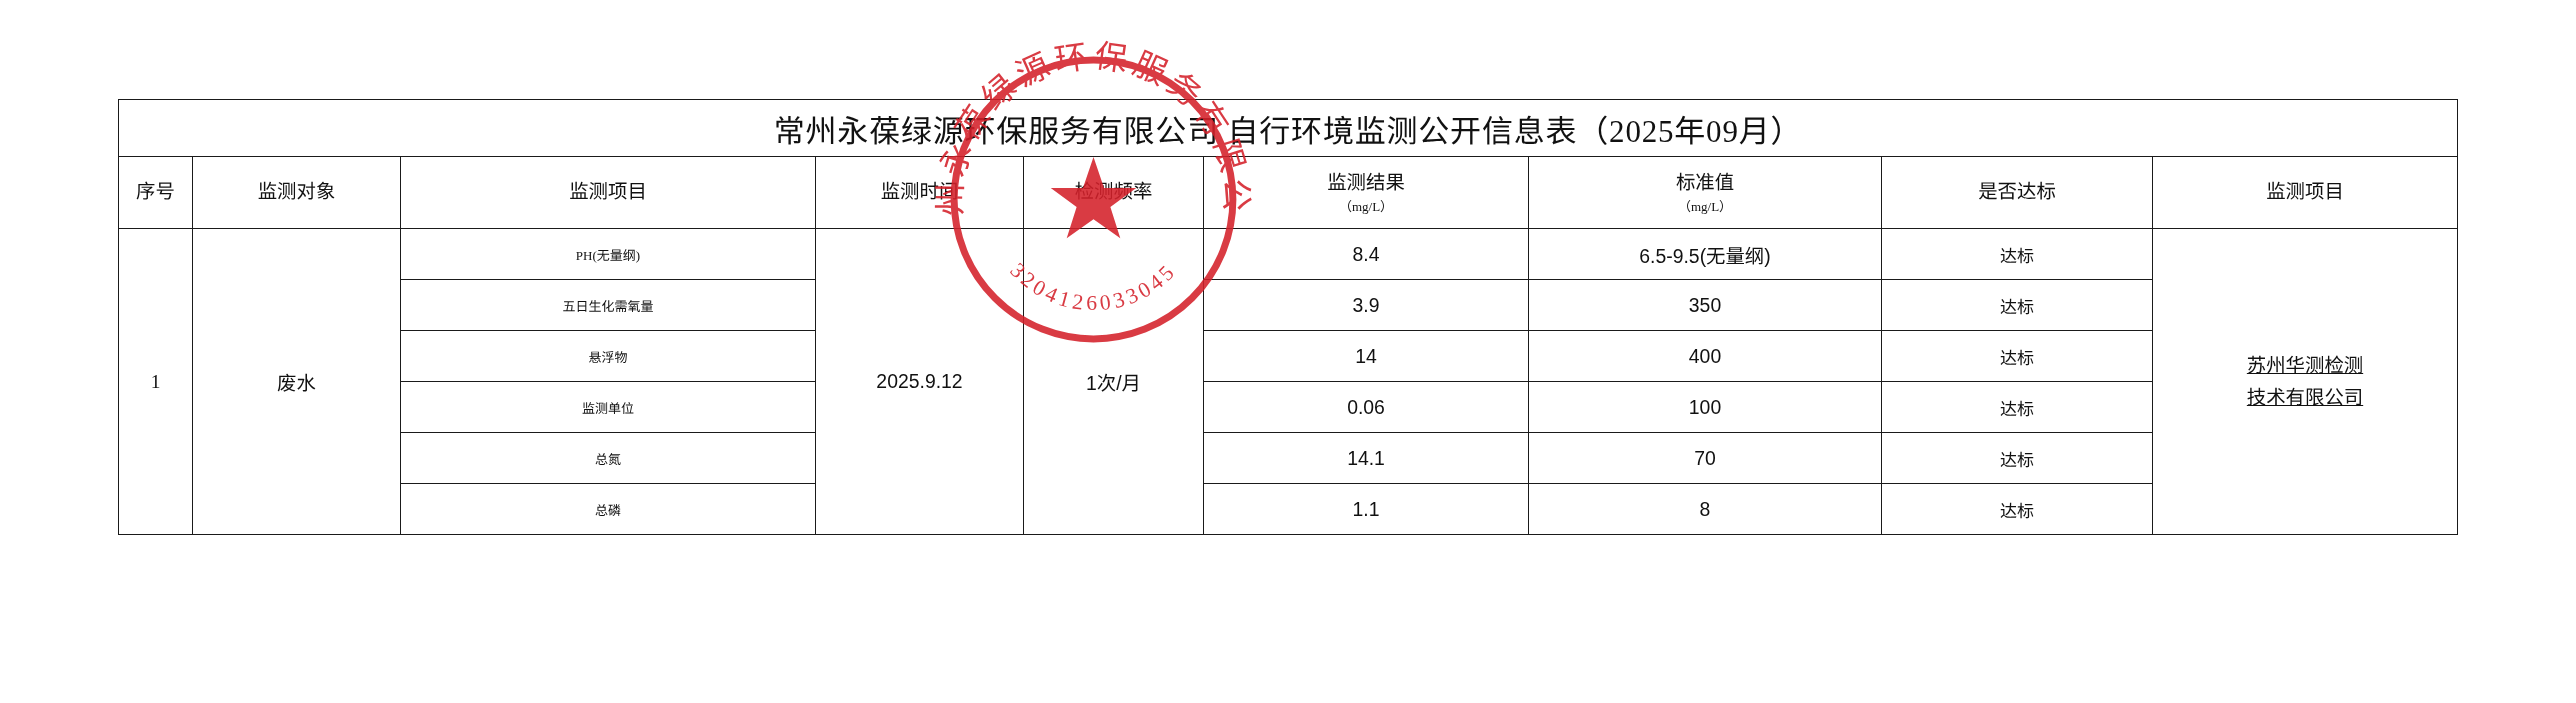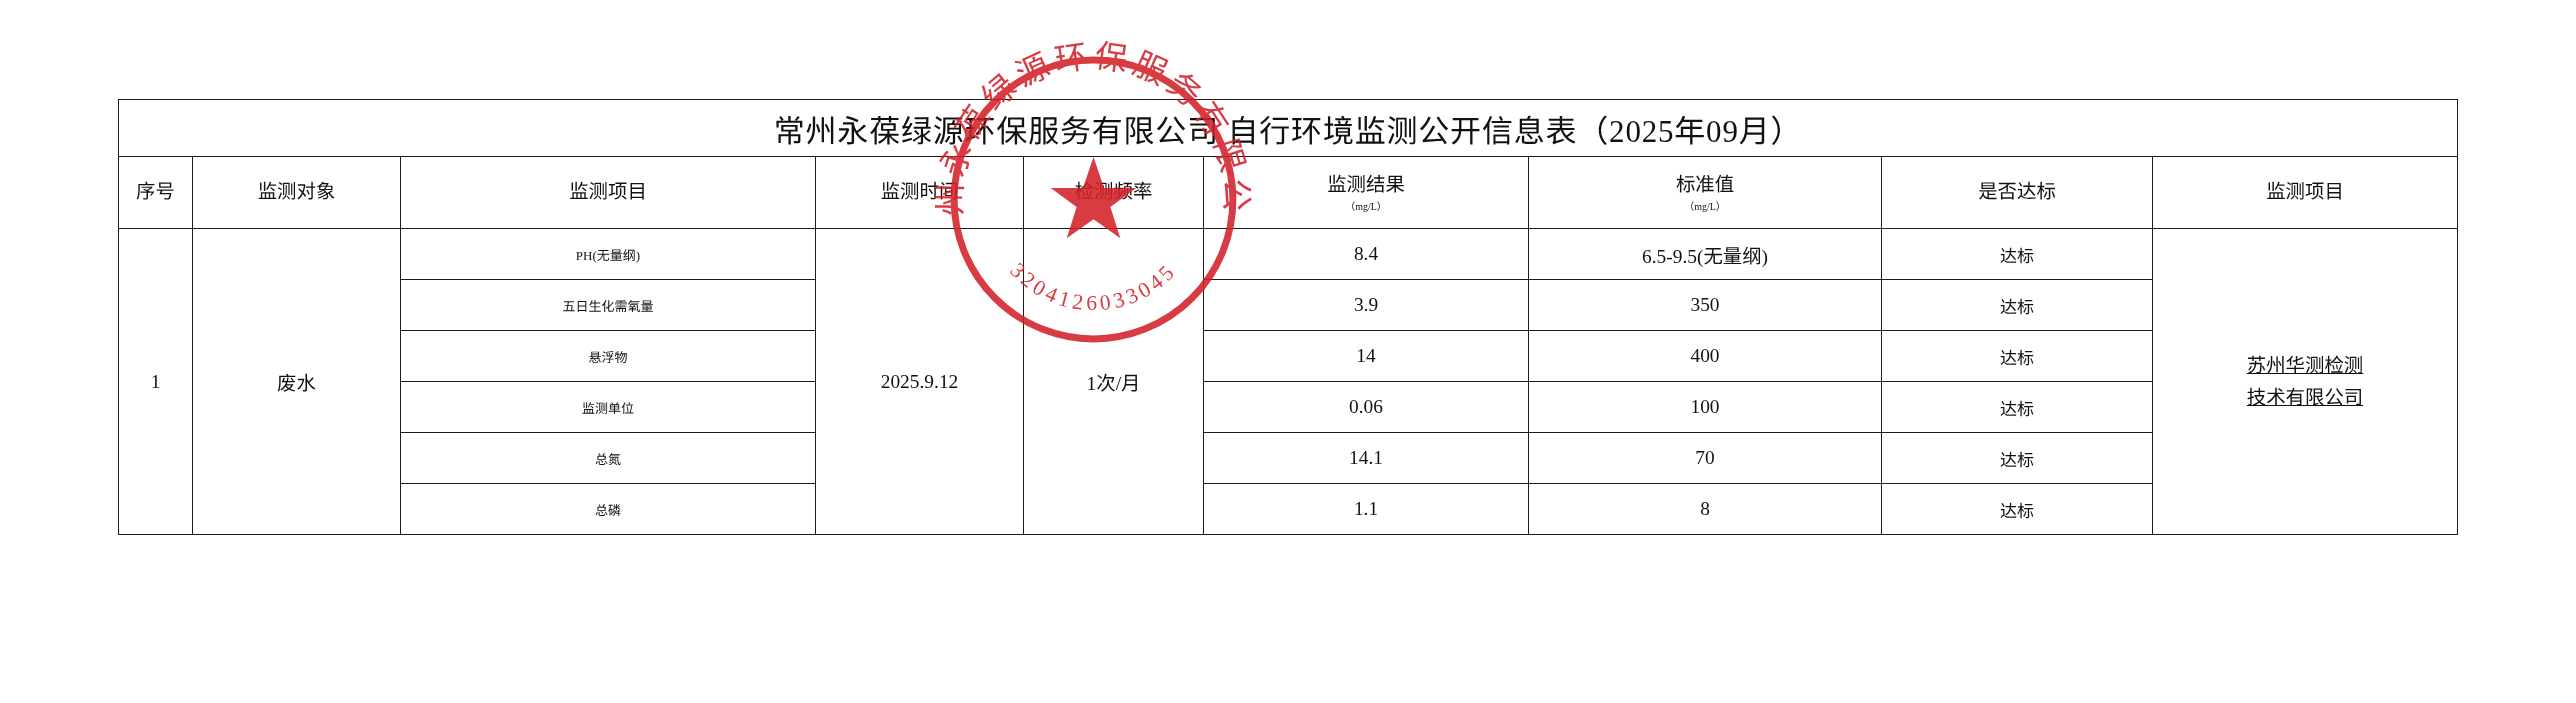--- a/index.html
+++ b/index.html
@@ -49,35 +49,35 @@
     font-family: "Liberation Serif", "DejaVu Serif", serif;
   }
 
   .head-cell {
     height: 71px;
     font-size: 19.4px;
     line-height: 1.35;
   }
   .head-cell .sub {
     display: block;
-    font-size: 10px;
+    font-size: 13px;
     margin-top: 1.5px;
   }
 
   .body-cell {
     height: 50px;
     font-size: 17px;
   }
 
   .item-cell {
     font-size: 13px;
   }
   .num-cell {
     font-size: 19.4px;
-    font-family: Liberation Serif, serif;
+    font-family: Liberation Sans, sans-serif;
   }
 
   .vert-cell {
     font-size: 19.4px;
   }
 
   .lab-cell {
     font-size: 19.4px;
     line-height: 1.6;
     padding: 0 20px;

